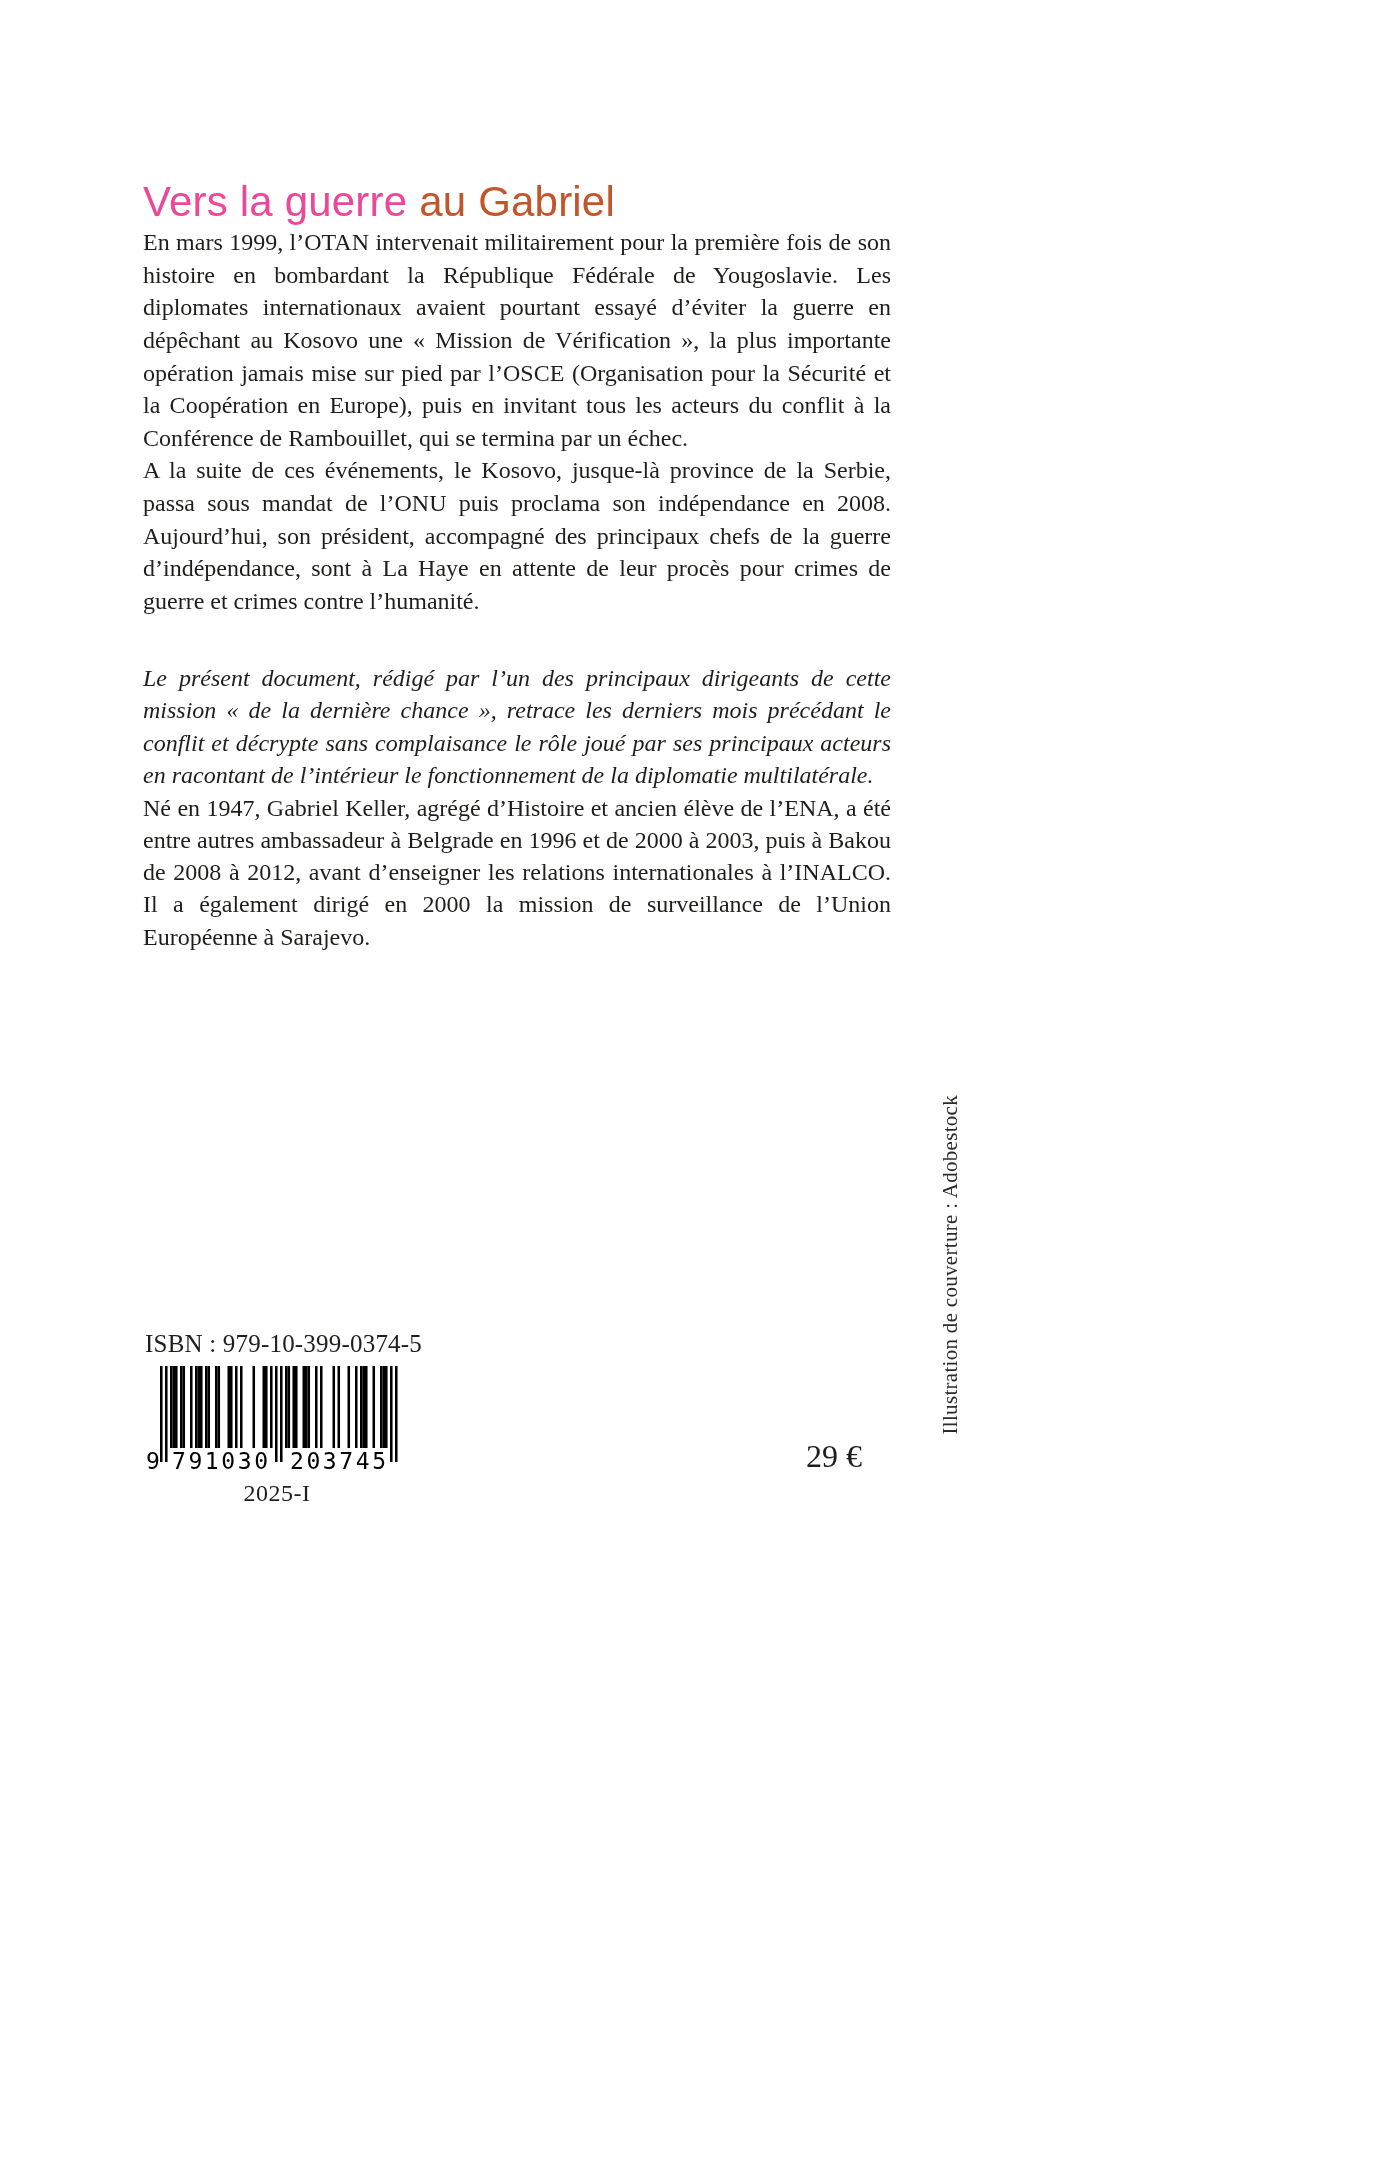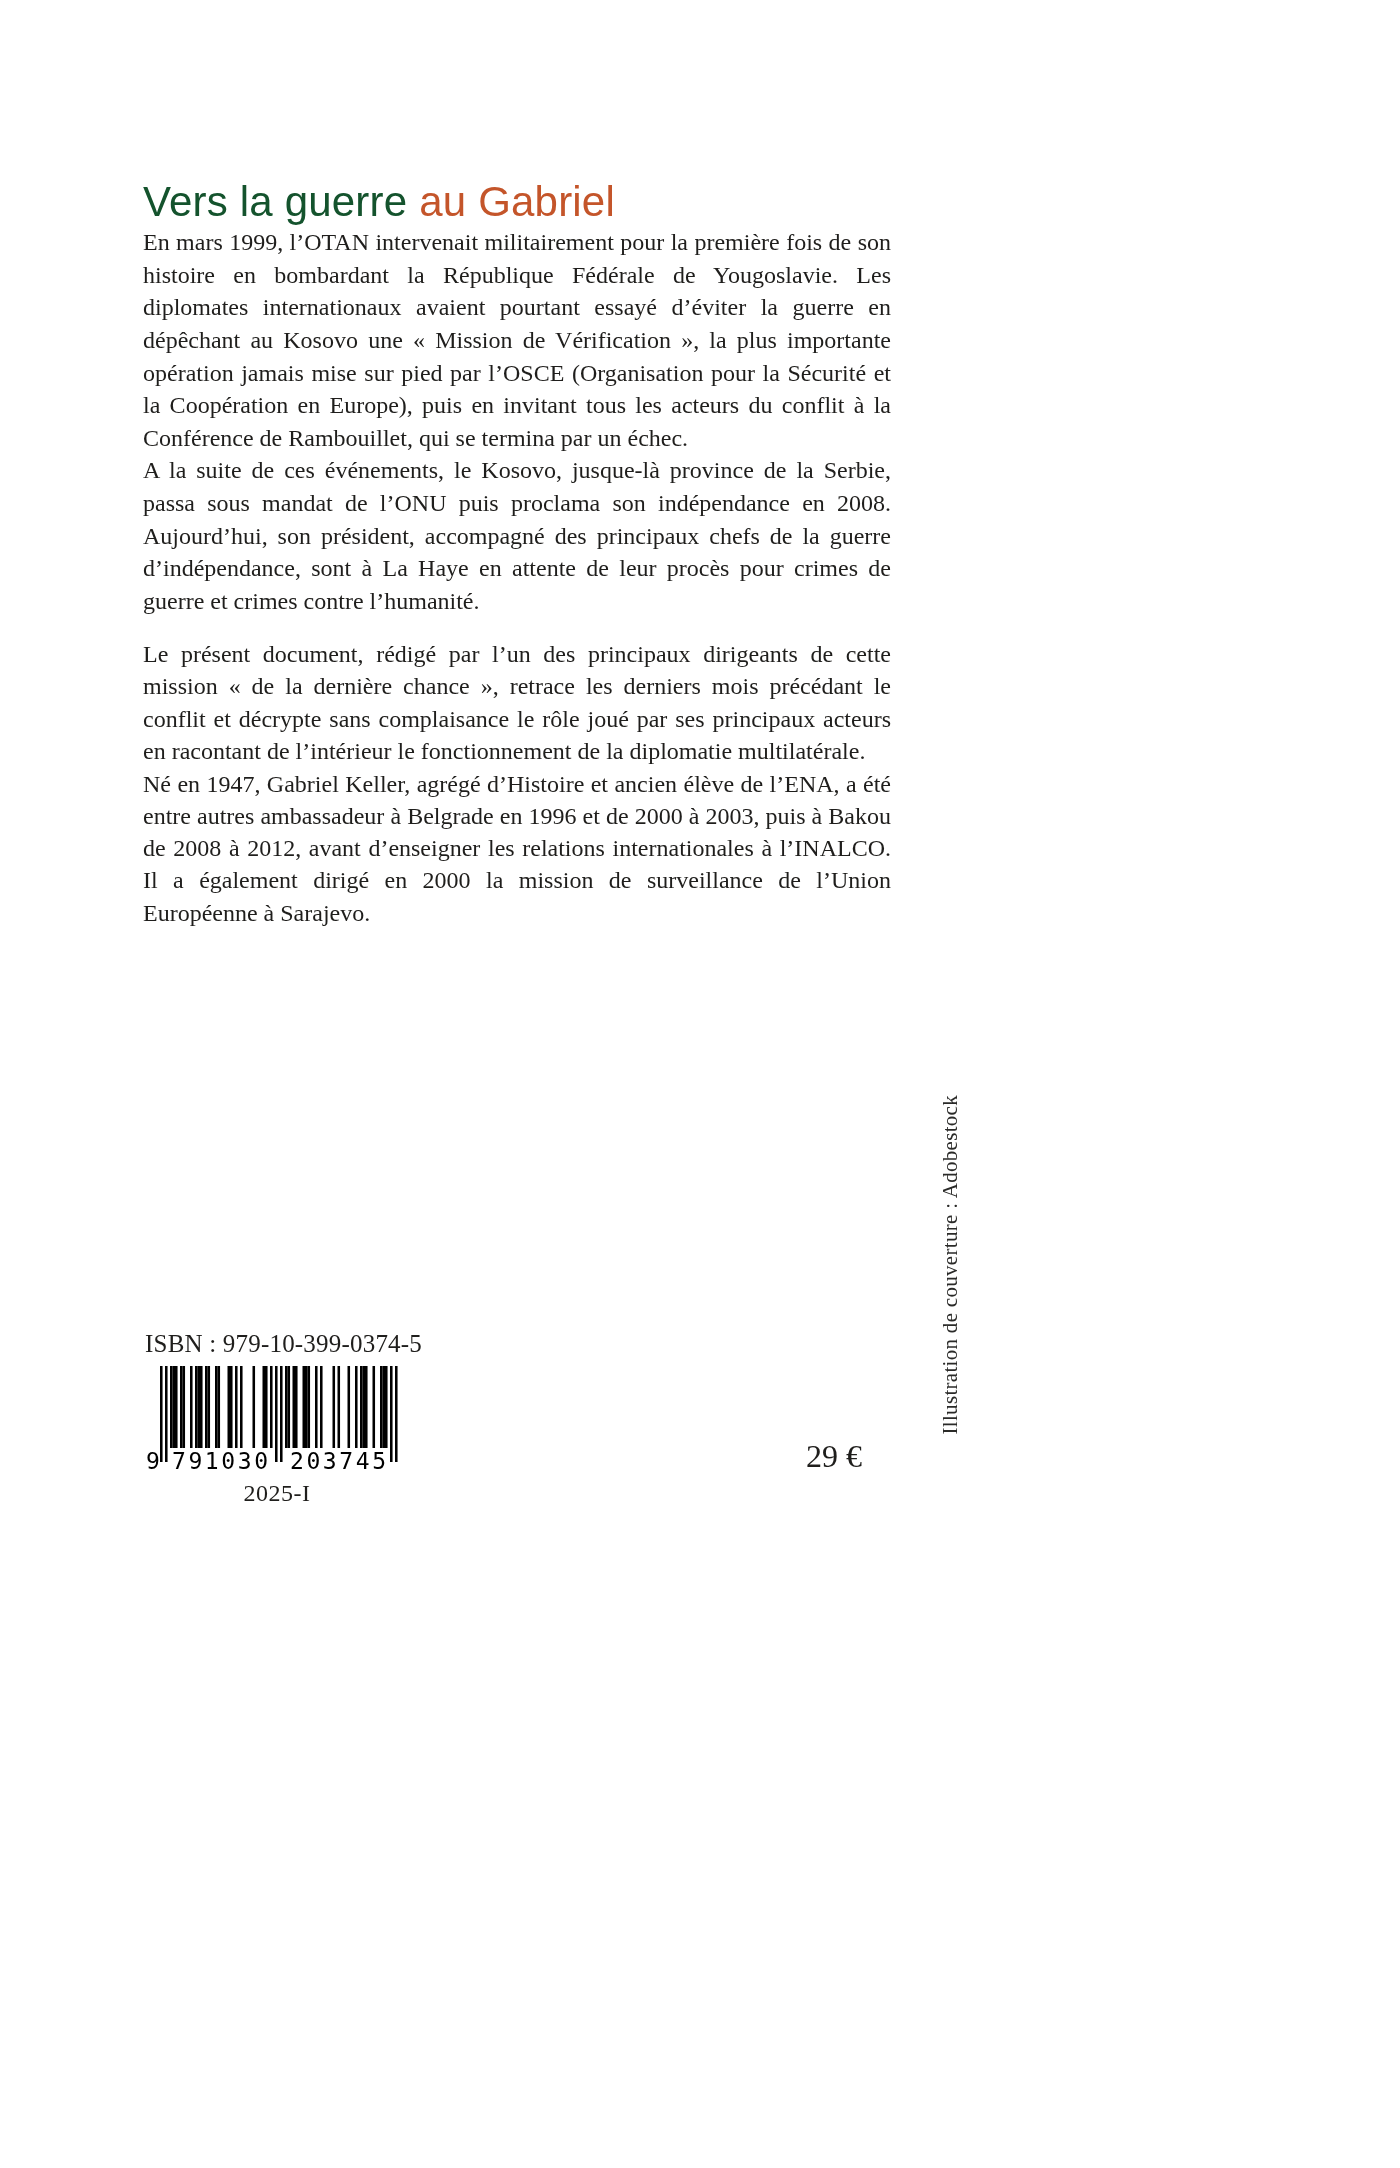--- a/index.html
+++ b/index.html
@@ -10,29 +10,29 @@
     font-family:"Liberation Serif", serif;
     color:#1f1e1c;
     overflow:hidden;
   }
   .title{
     position:absolute;left:143px;top:150px;
     font-family:"Liberation Sans", sans-serif;
     font-size:42px;font-weight:500;letter-spacing:0.2px;
     white-space:nowrap;
   }
-  .title .main{color:#14532d;}
+  .title .main{color:#ec4899;}
   .title .accent{color:#c4552a;}
   .body-block{
     position:absolute;left:143px;top:226px;width:748px;
     font-size:24px;line-height:1.36;
     text-align:justify;
   }
   .body-block p{margin:0;}
-  .body-block p.gap{margin-top:20px;}
+  .body-block p.gap{margin-top:44px;font-style:italic;}
   .bio{
     margin-top:62px;
     line-height:1.34;
   }
   .side-caption{
     position:absolute;left:938px;top:1095px;
     writing-mode:vertical-rl;
     transform:rotate(180deg);
     transform-origin:center;
     font-size:21px;color:#2a2a28;

